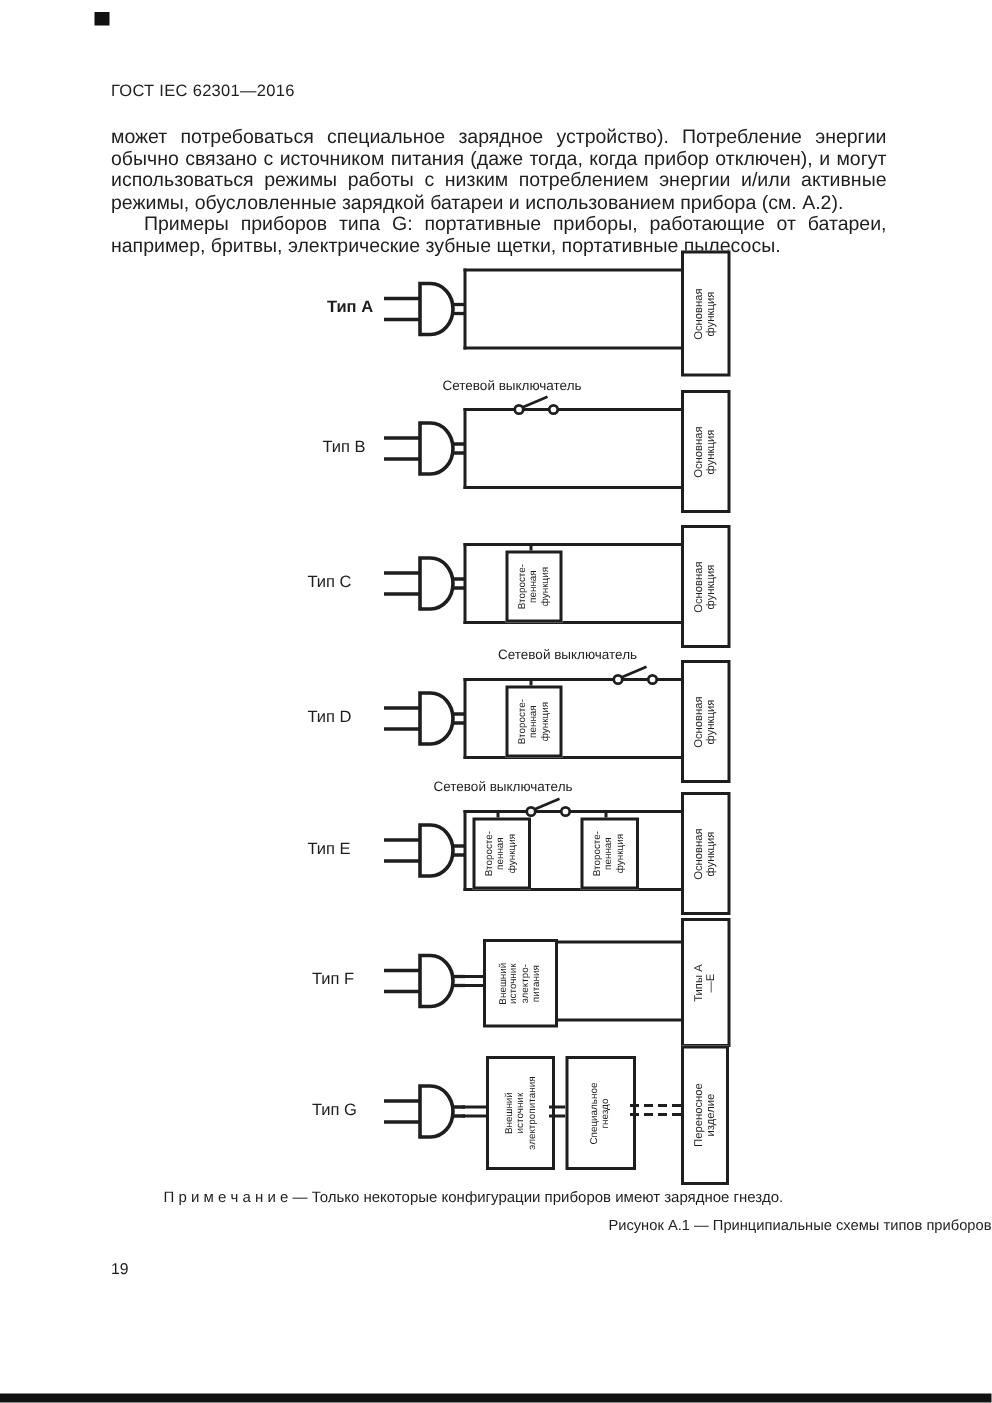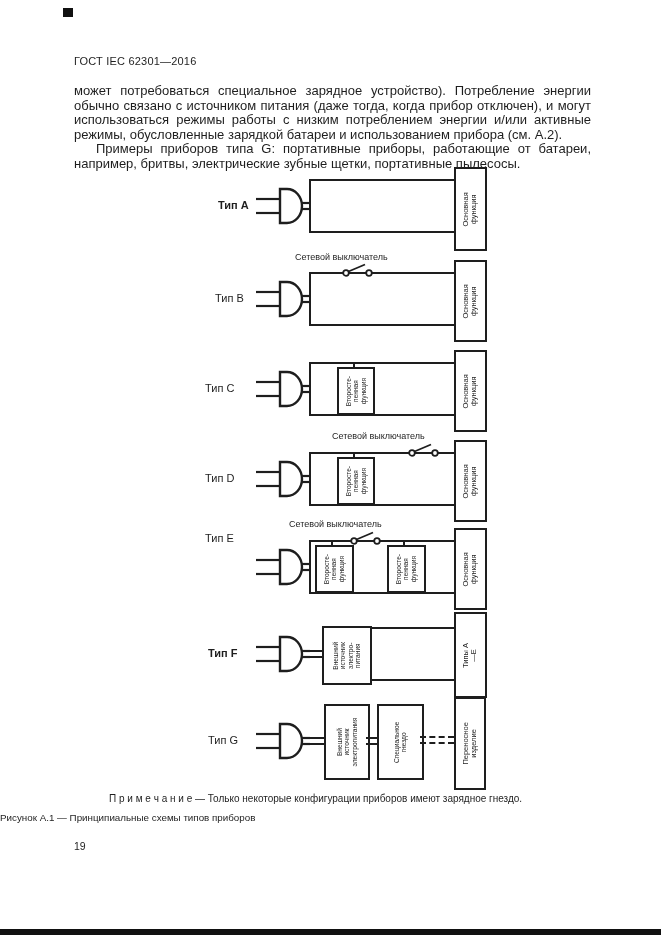--- a/index.html
+++ b/index.html
@@ -22,21 +22,21 @@
     display:flex;align-items:center;justify-content:center;
   }
   .vtext{
     transform:rotate(-90deg);white-space:pre-line;text-align:center;
     font-size:7.5px;line-height:1.12;color:#1e1e1e;
   }
   .vtext.small{font-size:6.6px;}
   .typelabel{font-size:11px;color:#1e1e1e;}
   .swlabel{font-size:9px;text-align:left;color:#1e1e1e;}
   .note{left:109px;top:793px;font-size:10px;color:#1e1e1e;}
-  .caption{left:0;top:812px;width:661px;text-align:left;font-size:9.8px;color:#1e1e1e;}
+  .caption{left:0;top:812px;width:661px;text-align:right;font-size:9.8px;color:#1e1e1e;}
   .pagenum{left:74px;top:840px;font-size:10.5px;color:#1e1e1e;}
   .mark-tl{left:63px;top:8px;width:10px;height:9px;background:#111;}
   .mark-bottom{left:0;bottom:0;width:661px;height:6px;background:#111;}
 </style>
 </head>
 <body>
 
 <div class="abs mark-tl"></div>
 <div class="abs mark-bottom"></div>
 
@@ -124,21 +124,21 @@
 <svg class="abs" style="left:408px;top:441px;" width="32" height="16" viewBox="0 0 32 16">
   <line x1="6.5" y1="10.5" x2="23" y2="3.5" stroke="#1e1e1e" stroke-width="1.8"></line>
   <circle cx="4" cy="12" r="2.8" fill="#fff" stroke="#1e1e1e" stroke-width="1.8"></circle>
   <circle cx="27" cy="12" r="2.8" fill="#fff" stroke="#1e1e1e" stroke-width="1.8"></circle>
 </svg>
 <div class="abs vbox" style="left:454px;top:440px;width:29px;height:78px;">
   <span class="vtext">Основная функция</span>
 </div>
 
 <div class="abs swlabel" style="left:289px;top:519px;width:140px;">Сетевой выключатель</div>
-<div class="abs typelabel" style="left:205px;top:532px;">Тип E</div>
+<div class="abs typelabel" style="left:205px;top:560px;">Тип E</div>
 <svg class="abs" style="left:256px;top:547px;" width="54" height="40" viewBox="0 0 54 40">
   <line x1="0" y1="13" x2="24" y2="13" stroke="#1e1e1e" stroke-width="2.2"></line>
   <line x1="0" y1="27" x2="24" y2="27" stroke="#1e1e1e" stroke-width="2.2"></line>
   <path d="M24 3 h7 a15 17 0 0 1 0 34 h-7 z" fill="#fff" stroke="#1e1e1e" stroke-width="2.4"></path>
   <line x1="45" y1="17" x2="54" y2="17" stroke="#1e1e1e" stroke-width="2.2"></line>
   <line x1="45" y1="23" x2="54" y2="23" stroke="#1e1e1e" stroke-width="2.2"></line>
 </svg>
 <div class="abs vline" style="left:309px;top:540px;height:54px;"></div>
 <div class="abs hline" style="left:309px;top:540px;width:146px;"></div>
 <div class="abs hline" style="left:309px;top:592px;width:146px;"></div>
@@ -156,21 +156,21 @@
 <div class="abs vline" style="left:403px;top:540px;height:54px;"></div>
 <div class="abs vbox" style="left:387px;top:545px;width:35px;height:44px;">
   <span class="vtext small">Второсте-
 пенная
 функция</span>
 </div>
 <div class="abs vbox" style="left:454px;top:528px;width:29px;height:78px;">
   <span class="vtext">Основная функция</span>
 </div>
 
-<div class="abs typelabel" style="left:208px;top:647px;font-weight:bold;">Тип F</div>
+<div class="abs typelabel" style="left:208px;top:647px;">Тип F</div>
 <svg class="abs" style="left:256px;top:634px;" width="54" height="40" viewBox="0 0 54 40">
   <line x1="0" y1="13" x2="24" y2="13" stroke="#1e1e1e" stroke-width="2.2"></line>
   <line x1="0" y1="27" x2="24" y2="27" stroke="#1e1e1e" stroke-width="2.2"></line>
   <path d="M24 3 h7 a15 17 0 0 1 0 34 h-7 z" fill="#fff" stroke="#1e1e1e" stroke-width="2.4"></path>
   <line x1="45" y1="17" x2="54" y2="17" stroke="#1e1e1e" stroke-width="2.2"></line>
   <line x1="45" y1="23" x2="54" y2="23" stroke="#1e1e1e" stroke-width="2.2"></line>
 </svg>
 <div class="abs hline" style="left:308px;top:650px;width:18px;"></div>
 <div class="abs hline" style="left:308px;top:656px;width:18px;"></div>
 <div class="abs hline" style="left:360px;top:627px;width:95px;"></div>

